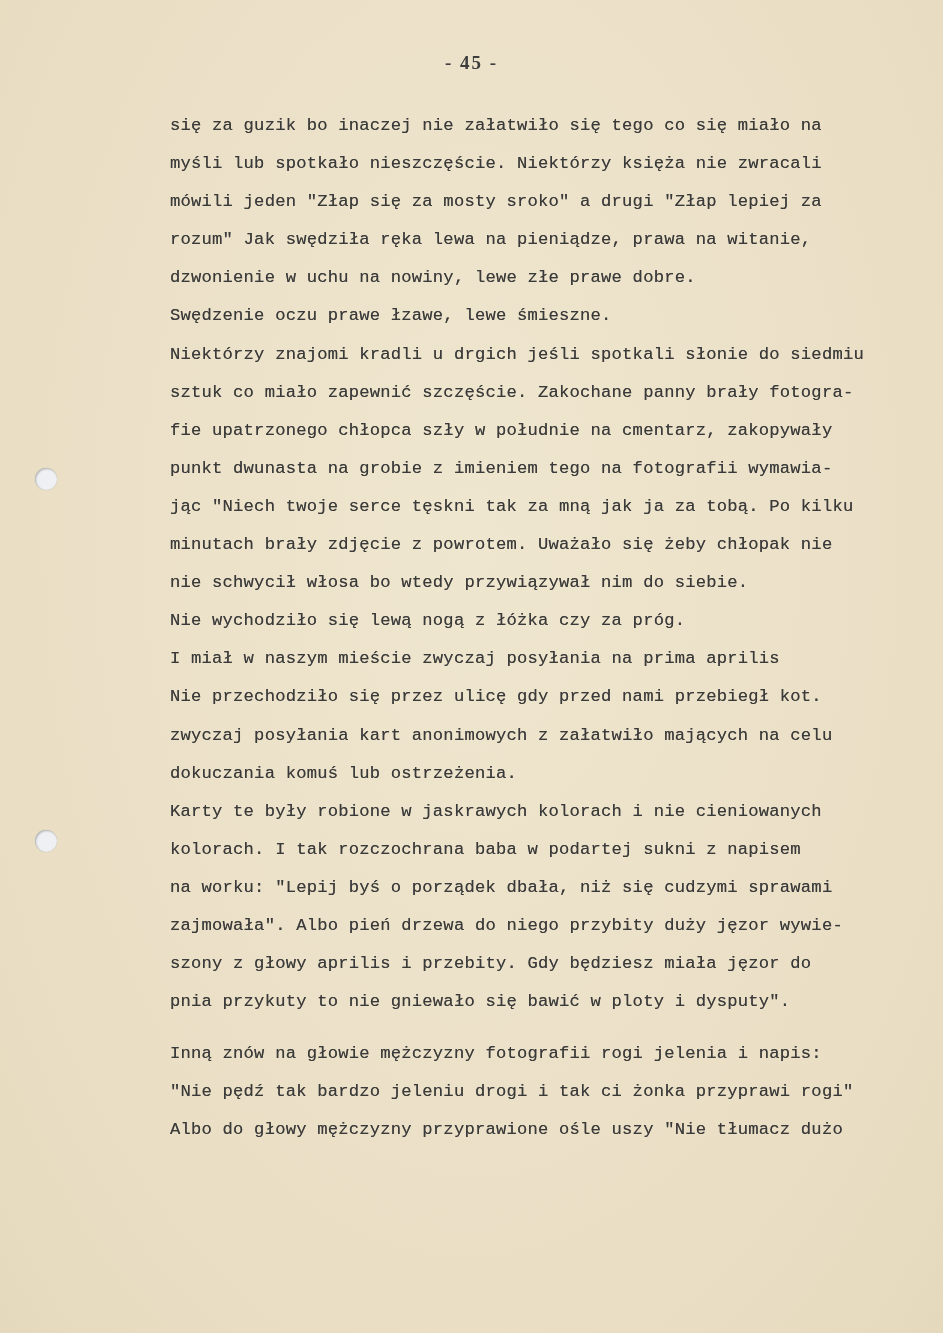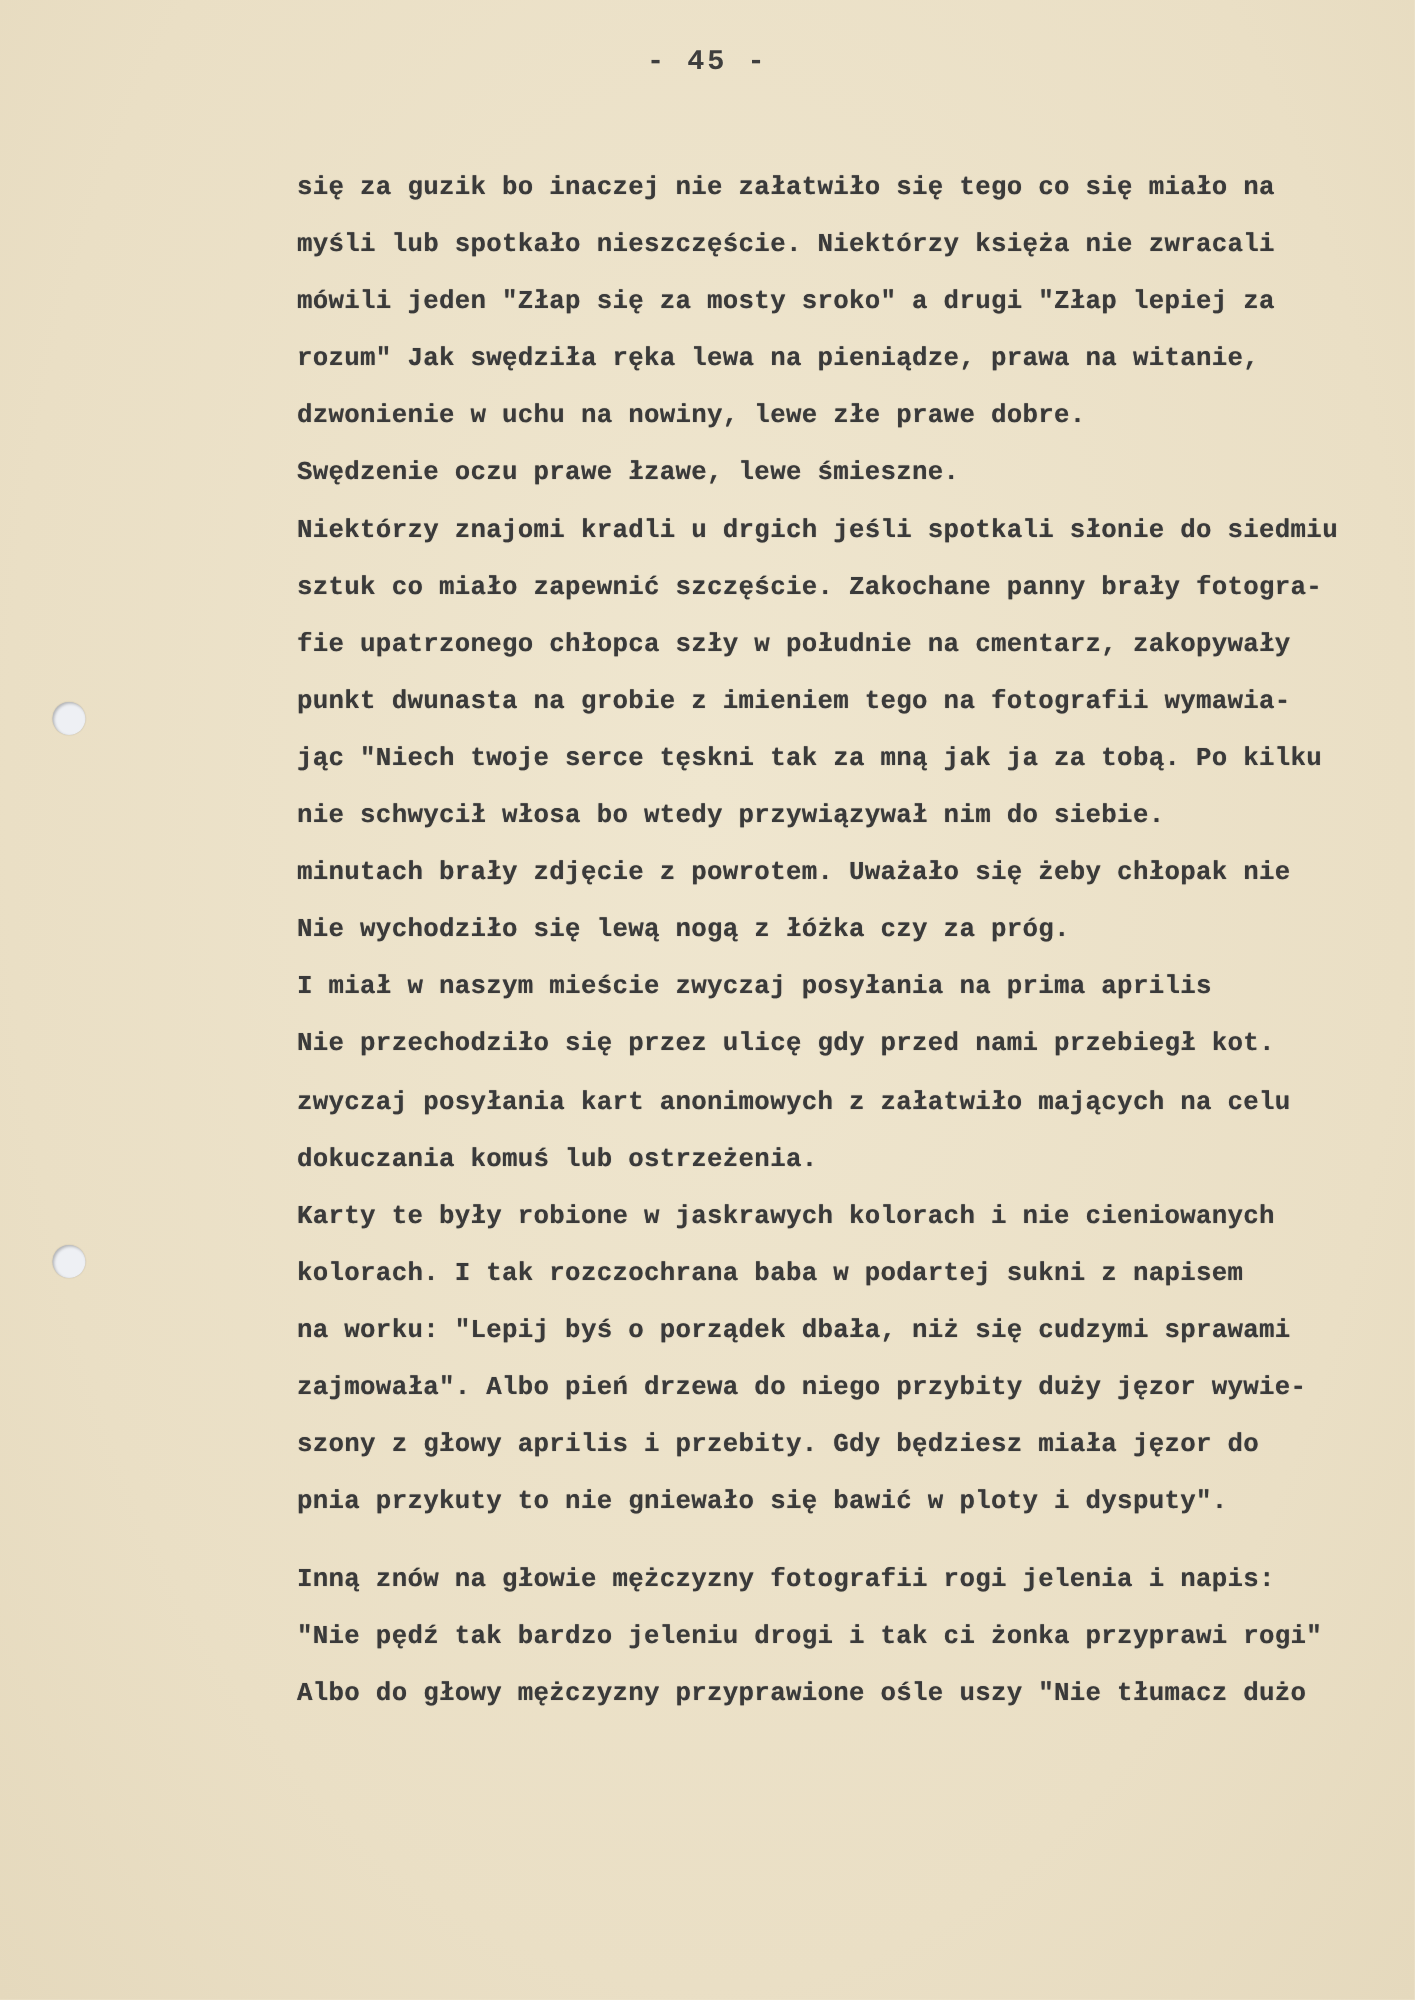--- a/index.html
+++ b/index.html
@@ -6,44 +6,43 @@
   body {
     width: 943px; height: 1333px; overflow: hidden;
     background: #ede3cb;
     position: relative;
   }
   .page {
     position: absolute; inset: 0;
     background: radial-gradient(ellipse at 50% 40%, #efe6cf 0%, #eadfc5 70%, #e5d9bd 100%);
   }
   .page-number {
-    position: absolute; top: 30px; left: 0; width: 943px;
+    position: absolute; top: 52px; left: 0; width: 943px;
     text-align: center;
-    font-family: Liberation Mono, monospace;
+    font-family: Liberation Serif, serif;
     font-size: 19px; font-weight: bold; color: #3e3e3e;
     letter-spacing: 2px;
   }
   .punch-hole {
     position: absolute; width: 22px; height: 22px; border-radius: 50%;
     background: #eef0f4;
     box-shadow: inset 1px 1px 2px rgba(0,0,0,0.25), 0 0 1px rgba(0,0,0,0.2);
   }
   .hole-1 { left: 35px; top: 468px; }
   .hole-2 { left: 35px; top: 830px; }
   .body-text {
     position: absolute; left: 170px; top: 112px; width: 770px;
     font-family: "Liberation Mono", monospace;
     font-size: 17.2px; color: #3a3a3a;
     letter-spacing: 0.2px;
   }
   .line {
     height: 38.1px; line-height: 28px; white-space: pre;
-    font-weight: bold;
+    font-weight: normal;
     text-shadow: 0 0 0.6px rgba(40,40,40,0.6);
-    margin-left: 28px;
   }
   .gap { height: 14px; }
 </style>
 </head>
 <body>
 
 <div class="page">
   <div class="page-number">- 45 -</div>
 
   <div class="punch-hole hole-1"></div>
@@ -54,22 +53,22 @@
     <div class="line">myśli lub spotkało nieszczęście. Niektórzy księża nie zwracali</div>
     <div class="line">mówili jeden "Złap się za mosty sroko" a drugi "Złap lepiej za</div>
     <div class="line">rozum" Jak swędziła ręka lewa na pieniądze, prawa na witanie,</div>
     <div class="line">dzwonienie w uchu na nowiny, lewe złe prawe dobre.</div>
     <div class="line">Swędzenie oczu prawe łzawe, lewe śmieszne.</div>
     <div class="line">Niektórzy znajomi kradli u drgich jeśli spotkali słonie do siedmiu</div>
     <div class="line">sztuk co miało zapewnić szczęście. Zakochane panny brały fotogra-</div>
     <div class="line">fie upatrzonego chłopca szły w południe na cmentarz, zakopywały</div>
     <div class="line">punkt dwunasta na grobie z imieniem tego na fotografii wymawia-</div>
     <div class="line">jąc "Niech twoje serce tęskni tak za mną jak ja za tobą. Po kilku</div>
+    <div class="line">minutach brały zdjęcie z powrotem. Uważało się żeby chłopak nie</div>
     <div class="line">nie schwycił włosa bo wtedy przywiązywał nim do siebie.</div>
-    <div class="line">minutach brały zdjęcie z powrotem. Uważało się żeby chłopak nie</div>
     <div class="line">Nie wychodziło się lewą nogą z łóżka czy za próg.</div>
     <div class="line">I miał w naszym mieście zwyczaj posyłania na prima aprilis</div>
     <div class="line">Nie przechodziło się przez ulicę gdy przed nami przebiegł kot.</div>
     <div class="line">zwyczaj posyłania kart anonimowych z załatwiło mających na celu</div>
     <div class="line">dokuczania komuś lub ostrzeżenia.</div>
     <div class="line">Karty te były robione w jaskrawych kolorach i nie cieniowanych</div>
     <div class="line">kolorach. I tak rozczochrana baba w podartej sukni z napisem</div>
     <div class="line">na worku: "Lepij byś o porządek dbała, niż się cudzymi sprawami</div>
     <div class="line">zajmowała". Albo pień drzewa do niego przybity duży jęzor wywie-</div>
     <div class="line">szony z głowy aprilis i przebity. Gdy będziesz miała jęzor do</div>

